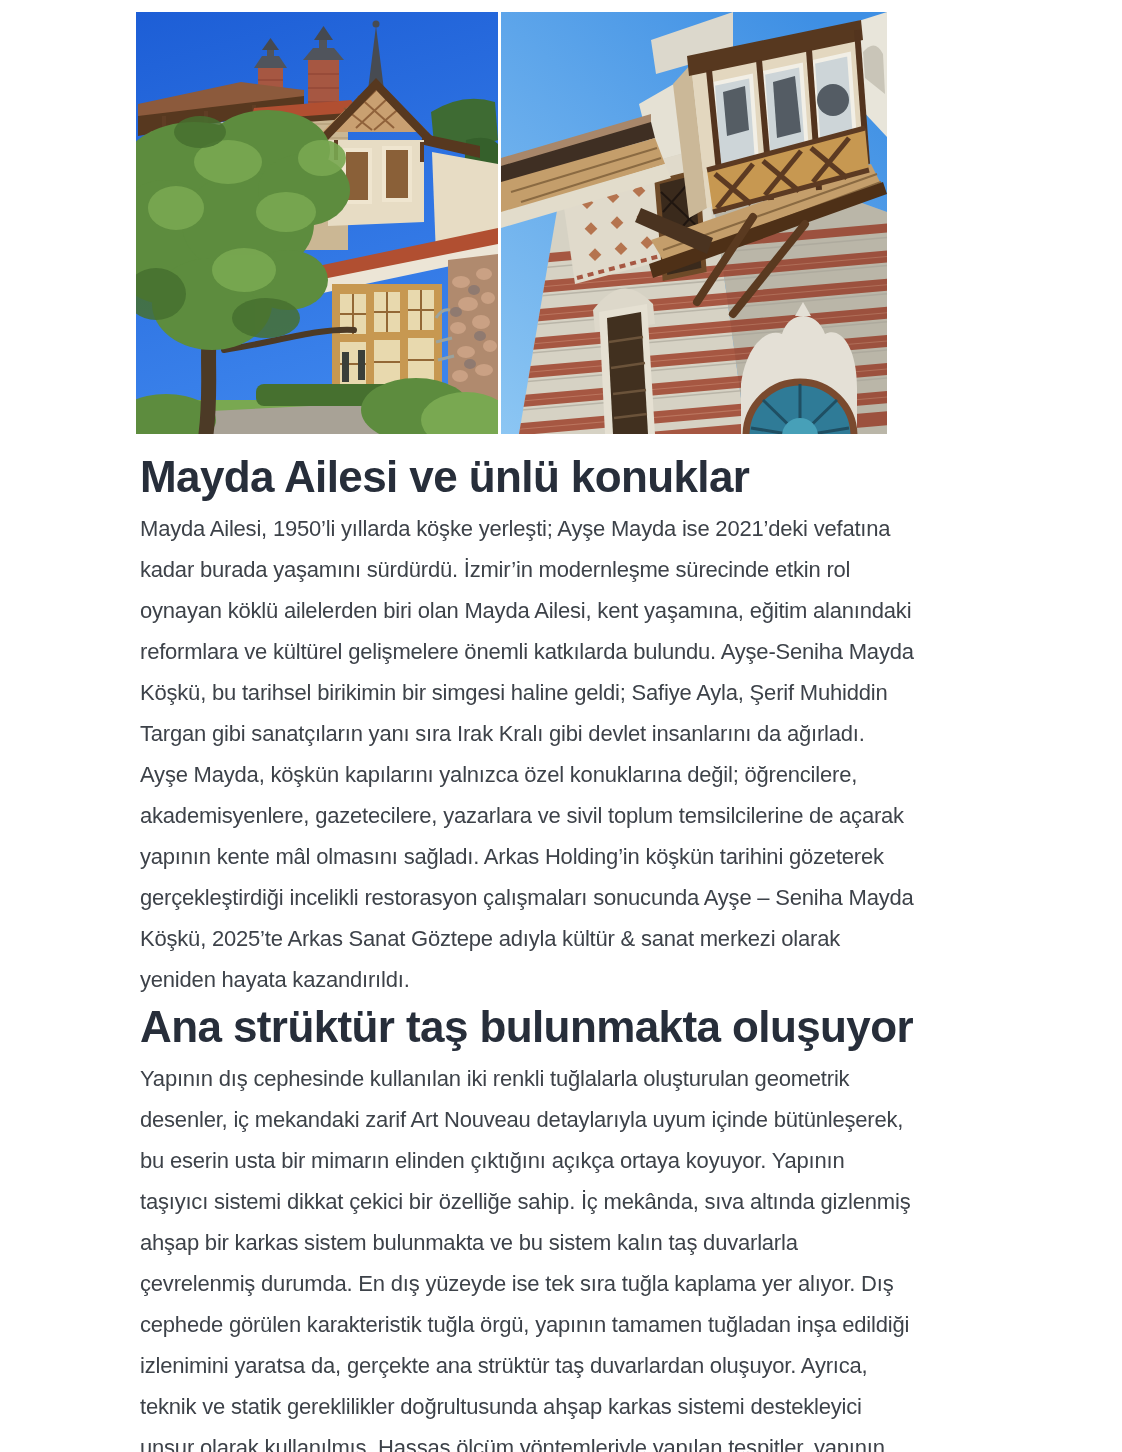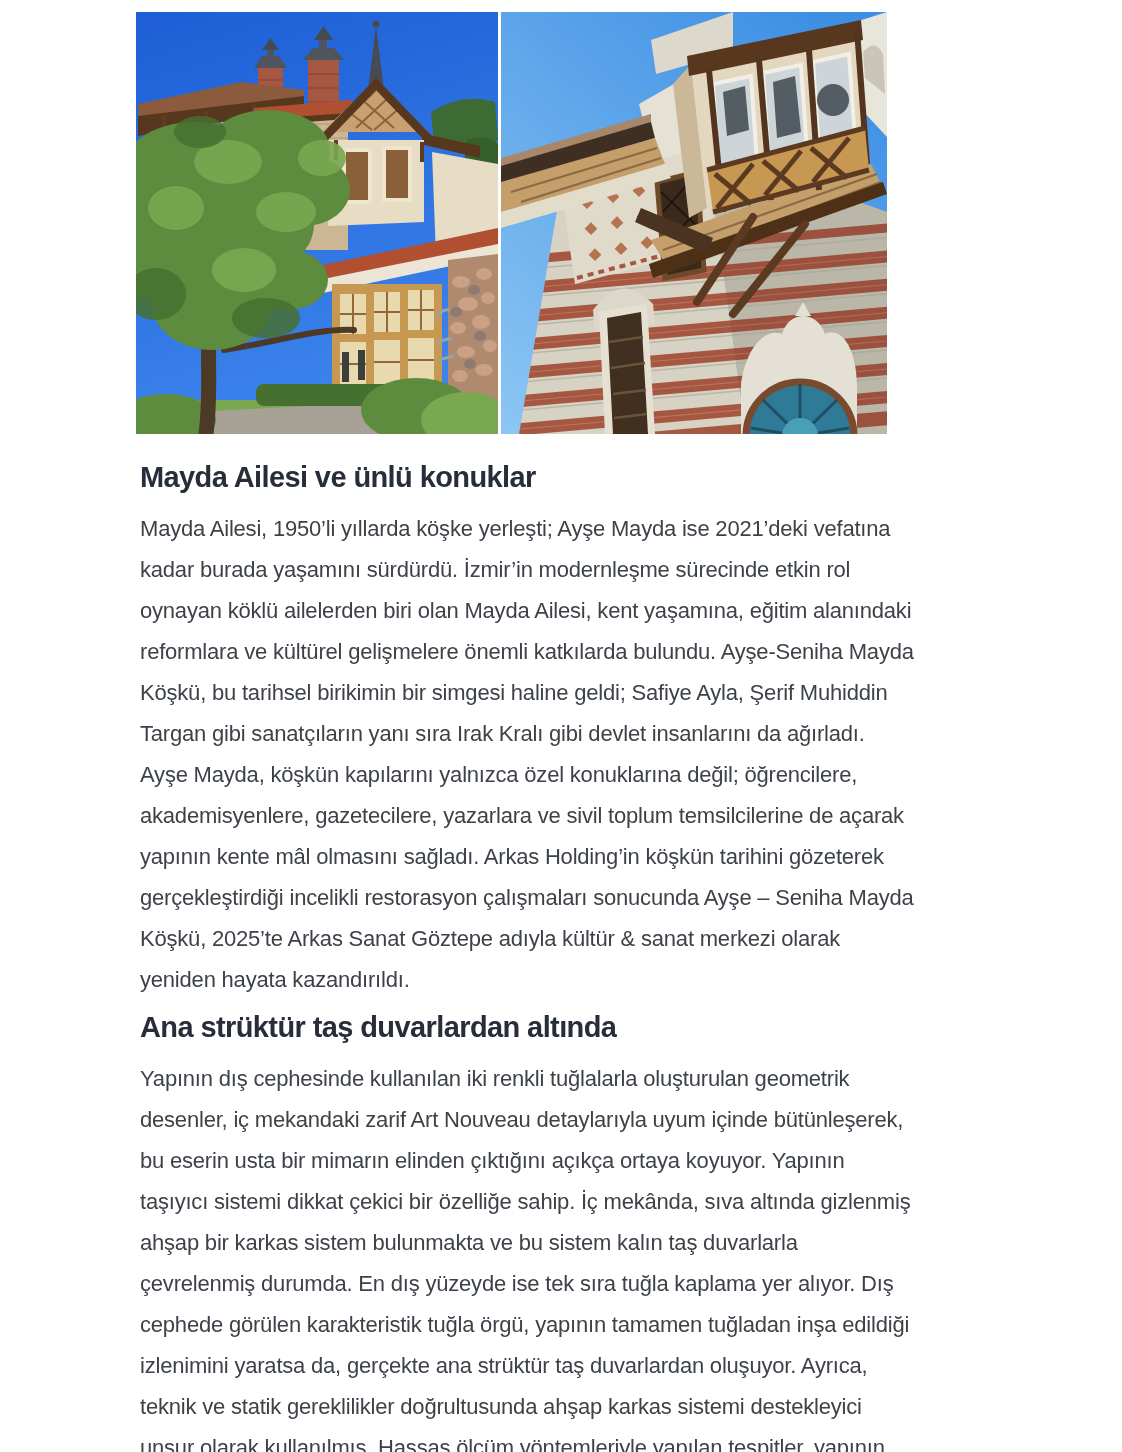--- a/index.html
+++ b/index.html
@@ -9,21 +9,21 @@
     -webkit-font-smoothing:antialiased;
   }
   .page{position:absolute;inset:0;background:var(--page-bg,#fff);}
   .photo-row{position:absolute;left:136px;top:12px;display:flex;gap:3px;}
   .photo{margin:0;padding:0;overflow:hidden;background:#cfd8e0;}
   .photo svg{display:block;}
   .photo-left{width:362px;height:422px;}
   .photo-right{width:386px;height:422px;}
   .content{position:absolute;left:140px;top:434px;width:774px;}
   h1.h{
-    font-size:29px;line-height:46px;font-weight:700;
+    font-size:44px;line-height:46px;font-weight:700;
     letter-spacing:-0.6px;color:var(--heading-color,#272e3a);
     margin:20px 0 8px 0;
   }
   h1.h2{margin-top:4px;}
   p.body{
     font-size:22px;line-height:41px;letter-spacing:-0.2px;
     color:var(--body-color,#3d4249);margin:0 0 2px 0;
   }
   
   .st-skyd-a{stop-color:var(--sky-deep,#1d5ed6);}
@@ -401,18 +401,18 @@
   </div>
 
   <div class="content">
 
     <section>
       <h1 class="h">Mayda Ailesi ve ünlü konuklar</h1>
       <p class="body">Mayda Ailesi, 1950’li yıllarda köşke yerleşti; Ayşe Mayda ise 2021’deki vefatına kadar burada yaşamını sürdürdü. İzmir’in modernleşme sürecinde etkin rol oynayan köklü ailelerden biri olan Mayda Ailesi, kent yaşamına, eğitim alanındaki reformlara ve kültürel gelişmelere önemli katkılarda bulundu. Ayşe-Seniha Mayda Köşkü, bu tarihsel birikimin bir simgesi haline geldi; Safiye Ayla, Şerif Muhiddin Targan gibi sanatçıların yanı sıra Irak Kralı gibi devlet insanlarını da ağırladı. Ayşe Mayda, köşkün kapılarını yalnızca özel konuklarına değil; öğrencilere, akademisyenlere, gazetecilere, yazarlara ve sivil toplum temsilcilerine de açarak yapının kente mâl olmasını sağladı. Arkas Holding’in köşkün tarihini gözeterek gerçekleştirdiği incelikli restorasyon çalışmaları sonucunda Ayşe – Seniha Mayda Köşkü, 2025’te Arkas Sanat Göztepe adıyla kültür &amp; sanat merkezi olarak yeniden hayata kazandırıldı.</p>
     </section>
 
     <section>
-      <h1 class="h h2">Ana strüktür taş duvarlardan altında</h1>
+      <h1 class="h h2">Ana strüktür taş bulunmakta oluşuyor</h1>
       <p class="body">Yapının dış cephesinde kullanılan iki renkli tuğlalarla oluşturulan geometrik desenler, iç mekandaki zarif Art Nouveau detaylarıyla uyum içinde bütünleşerek, bu eserin usta bir mimarın elinden çıktığını açıkça ortaya koyuyor. Yapının taşıyıcı sistemi dikkat çekici bir özelliğe sahip. İç mekânda, sıva altında gizlenmiş ahşap bir karkas sistem bulunmakta ve bu sistem kalın taş duvarlarla çevrelenmiş durumda. En dış yüzeyde ise tek sıra tuğla kaplama yer alıyor. Dış cephede görülen karakteristik tuğla örgü, yapının tamamen tuğladan inşa edildiği izlenimini yaratsa da, gerçekte ana strüktür taş duvarlardan oluşuyor. Ayrıca, teknik ve statik gereklilikler doğrultusunda ahşap karkas sistemi destekleyici unsur olarak kullanılmış. Hassas ölçüm yöntemleriyle yapılan tespitler, yapının tüm kat duvarlarının tam olarak üst üste denk geldiğini gösteriyor.</p>
     </section>
 
   </div>
 </div>
 
 </body></html>

